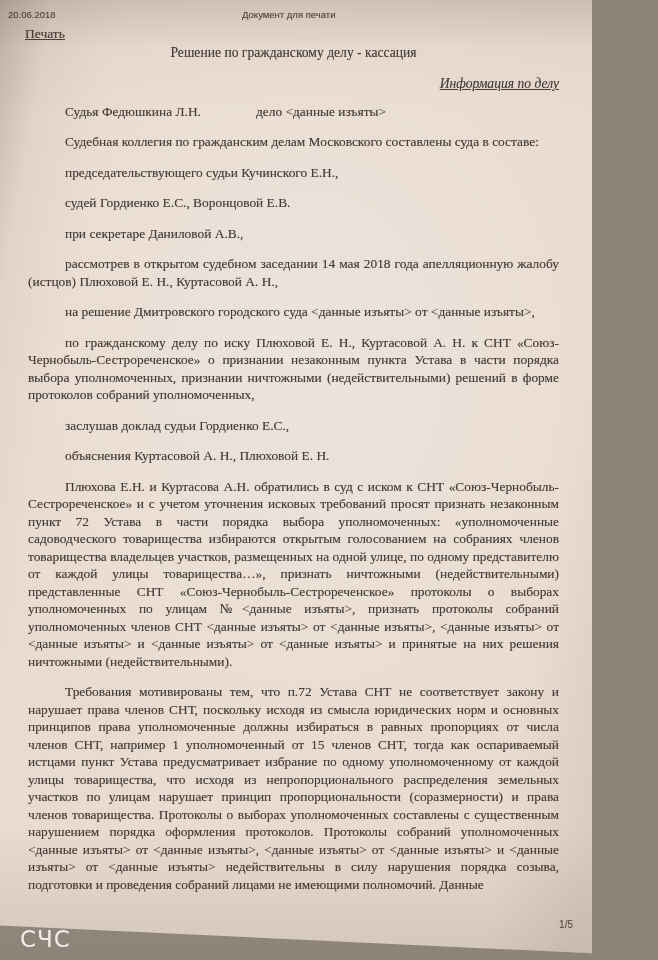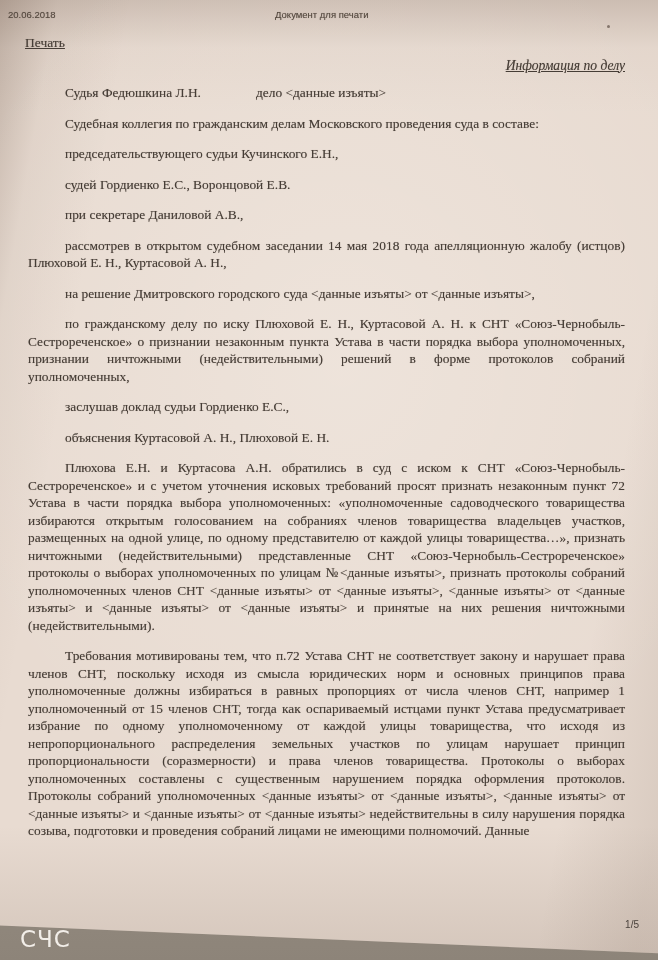--- a/index.html
+++ b/index.html
@@ -2,21 +2,21 @@
 <html lang="ru"><head>
 <meta charset="utf-8">
 <style>
   html,body{margin:0;padding:0;}
   body{
     width:658px;height:960px;overflow:hidden;
     font-family:"Liberation Serif", serif;
     background:#8d8479;
   }
   .photo{
-    position:relative;width:658px;height:960px;overflow:hidden;
+    position:relative;width:592px;height:960px;overflow:hidden;
     background:linear-gradient(180deg,#9c9186 0%,#b0a79d 45%,#8d8479 100%);
     text-decoration:underline;
   }
   
   .paper{
     position:absolute;inset:0;
     clip-path:polygon(0 0,100% 0,100% 99.3%,0 96.4%);
     background:
       radial-gradient(90% 70% at 52% 38%, rgba(255,252,248,0.25), rgba(255,252,248,0) 70%),
       linear-gradient(100deg, rgba(93,70,55,0.28) 0%, rgba(93,70,55,0.06) 7%, rgba(93,70,55,0) 16%, rgba(93,70,55,0) 85%, rgba(93,70,55,0.10) 97%),
@@ -27,25 +27,25 @@
   .paper *{text-shadow:0 0 0.7px rgba(70,61,54,0.45);}
   .print-header{
     display:flex;justify-content:space-between;align-items:flex-start;
     padding:9px 10px 0 8px;
     font-family:"Liberation Sans", sans-serif;
     font-size:9.5px;color:#564a40;
   }
   .print-header .spacer{width:60px;}
   .content{padding:0 33px 0 28px;font-size:13.4px;line-height:17.5px;}
   .print-link{
-    display:inline-block;margin:14px 0 0 -3px;
+    display:inline-block;margin:5px 0 0 -3px;
     font-size:13.5px;text-decoration:underline;color:#463d36;cursor:pointer;
   }
   .doc-title{text-align:center;margin-top:1px;font-size:13.6px;}
-  .case-info{text-align:right;margin-top:5px;}
+  .case-info{text-align:right;margin-top:14px;}
   .case-info a{
     font-style:italic;text-decoration:underline;color:#463d36;
     font-size:13.6px;cursor:pointer;
   }
   .judge-line{margin:10px 0 0 37px;}
   .judge-line .case-no{margin-left:55px;}
   .main-heading{
     text-align:center;font-size:14px;font-weight:normal;
     letter-spacing:0.4px;margin:13px 0 0 0;
   }
@@ -83,31 +83,32 @@
     <div class="print-header">
       <span>20.06.2018</span>
       <span>Документ для печати</span>
       <span class="spacer"></span>
     </div>
 
     <div class="content">
 
       <a class="print-link">Печать</a>
 
+      <div class="doc-title">Решение по гражданскому делу - кассация</div>
 
       <div class="case-info">
         <a>Информация по делу</a>
       </div>
 
       <p class="judge-line">
         <span>Судья Федюшкина Л.Н.</span><span class="case-no">дело &lt;данные изъяты&gt;</span>
       </p>
 
 
-      <p class="para">Судебная коллегия по гражданским делам Московского проведения суда в составе:</p>
+      <p class="para">Судебная коллегия по гражданским делам Московского составлены суда в составе:</p>
       <p class="para">председательствующего судьи Кучинского Е.Н.,</p>
       <p class="para">судей Гордиенко Е.С., Воронцовой Е.В.</p>
       <p class="para">при секретаре Даниловой А.В.,</p>
       <p class="para">рассмотрев в открытом судебном заседании 14 мая 2018 года апелляционную жалобу (истцов) Плюховой Е. Н., Куртасовой А. Н.,</p>
       <p class="para">на решение Дмитровского городского суда &lt;данные изъяты&gt; от &lt;данные изъяты&gt;,</p>
       <p class="para">по гражданскому делу по иску Плюховой Е. Н., Куртасовой А. Н. к СНТ «Союз-Чернобыль-Сестрореченское» о признании незаконным пункта Устава в части порядка выбора уполномоченных, признании ничтожными (недействительными) решений в форме протоколов собраний уполномоченных,</p>
       <p class="para">заслушав доклад судьи Гордиенко Е.С.,</p>
       <p class="para">объяснения Куртасовой А. Н., Плюховой Е. Н.</p>
 
 

